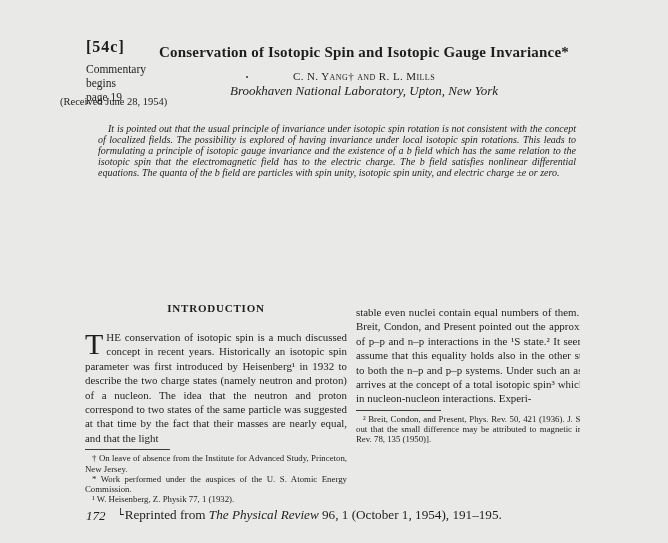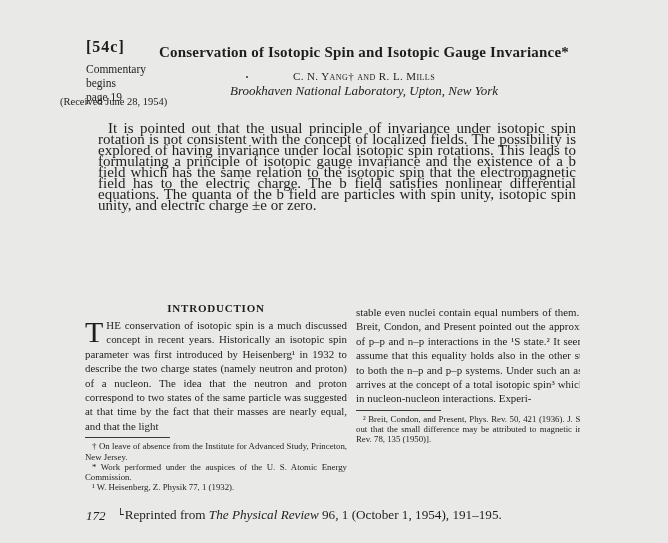--- a/index.html
+++ b/index.html
@@ -7,27 +7,27 @@
   .page{position:relative;width:580px;height:543px;background:#e9e9e7;overflow:hidden;}
 
   .margin-tag{position:absolute;left:86px;top:38px;font-size:16px;font-weight:bold;letter-spacing:1px;}
   .margin-note{position:absolute;left:86px;top:62px;font-size:11.5px;line-height:14px;white-space:pre-line;}
 
   .title{position:absolute;left:60px;top:44px;width:608px;text-align:center;font-size:15px;font-weight:bold;letter-spacing:.2px;}
   .authors{position:absolute;left:60px;top:70px;width:608px;text-align:center;font-size:11px;font-variant:small-caps;letter-spacing:.4px;}
   .affiliation{position:absolute;left:60px;top:83px;width:608px;text-align:center;font-size:13px;font-style:italic;}
   .received{position:absolute;left:60px;top:96px;width:608px;text-align:left;font-size:10.5px;}
 
-  .abstract{position:absolute;left:98px;top:123px;width:478px;font-size:15px;line-height:11px;text-align:justify;}
+  .abstract{position:absolute;left:98px;top:123px;width:478px;font-size:10px;line-height:11px;text-align:justify;font-style:italic;}
   .abstract .indent{display:inline-block;width:10px;}
 
   .col{position:absolute;text-align:justify;}
   .col-left{left:85px;top:302px;width:262px;}
   .col-right{left:356px;top:305px;width:286px;}
-  .sec-heading{text-align:center;font-size:11px;font-weight:bold;letter-spacing:.8px;margin-bottom:4px;}
+  .sec-heading{text-align:center;font-size:11px;font-weight:bold;letter-spacing:.8px;margin-bottom:16px;}
   .bodytext{font-size:10.9px;line-height:14.4px;text-align:justify;}
   .dropcap{float:left;font-size:30px;line-height:25px;padding-right:3px;padding-top:1px;}
 
   .fn-rule{width:85px;border-top:1px solid #3a3a3a;margin-top:4px;margin-bottom:3px;}
   .footnotes{font-size:8.8px;line-height:10.3px;text-align:justify;}
   .footnotes .fn{text-indent:7px;margin:0;}
 
   .footer-pageno{position:absolute;left:86px;top:508px;font-size:13px;font-style:italic;}
   .footer-reprint{position:absolute;left:117px;top:507px;font-size:13.2px;}
   .corner-mark{font-family:"DejaVu Sans",sans-serif;font-size:11px;vertical-align:1px;padding-right:1px;}

